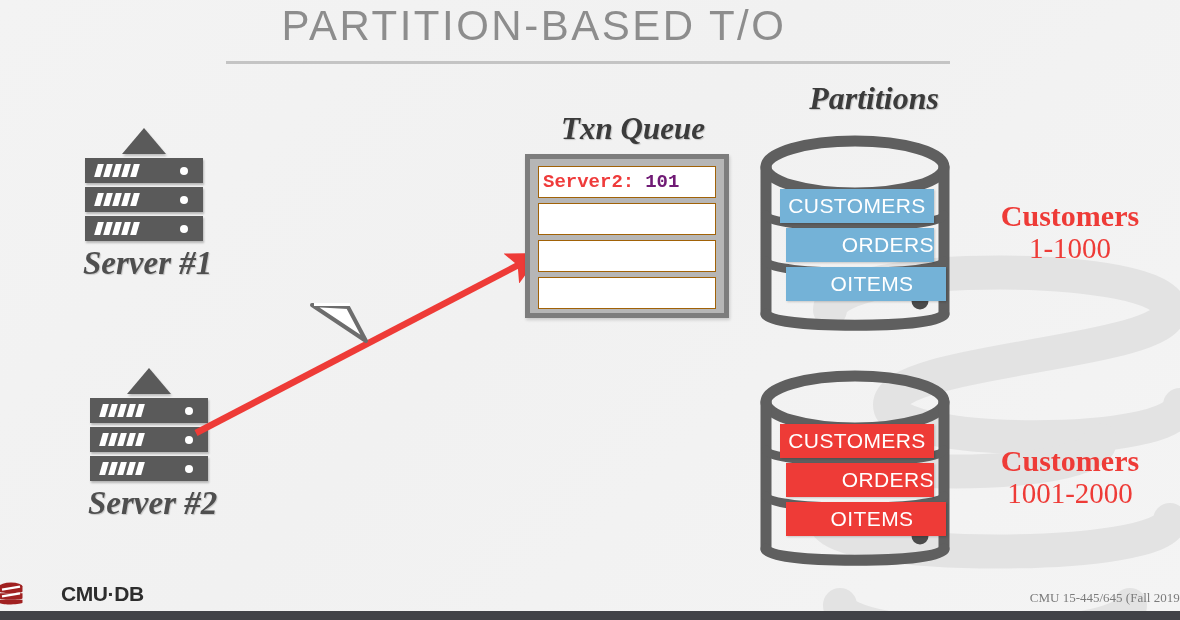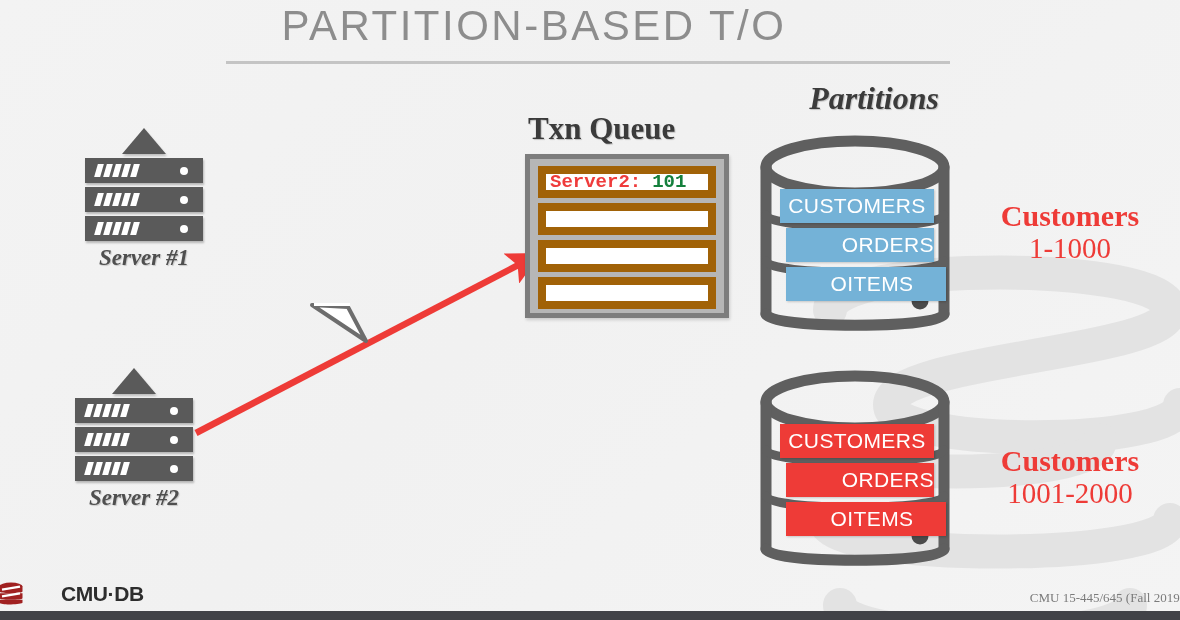--- a/index.html
+++ b/index.html
@@ -99,21 +99,21 @@
     height: 8px;
     border-radius: 50%;
     background: #ffffff;
   }
   .server-label {
     margin-top: 4px;
     text-align: center;
     font-family: "Liberation Serif", serif;
     font-style: italic;
     font-weight: bold;
-    font-size: 23px;
+    font-size: 33px;
     color: #4f4f4f;
     text-shadow: 1px 1px 1px rgba(0,0,0,0.18);
     white-space: nowrap;
   }
 
   
   .callout {
     position: absolute;
     left: 243px;
     top: 263px;
@@ -153,22 +153,23 @@
     height: 620px;
     pointer-events: none;
   }
 
   
   .queue-title {
     position: absolute;
     left: 528px;
     top: 111px;
     width: 210px;
-    text-align: left;
+    text-align: center;
     font-family: "Liberation Serif", serif;
+    font-style: italic;
     font-weight: bold;
     font-size: 31px;
     color: #3b3b3b;
     text-shadow: 1px 1px 1px rgba(0,0,0,0.2);
     white-space: nowrap;
   }
   .queue-box {
     position: absolute;
     left: 525px;
     top: 154px;
@@ -177,37 +178,37 @@
     box-sizing: border-box;
     background: #b6b6b6;
     border: 5px solid #7d7d7d;
     padding: 7px 8px;
     box-shadow: 1px 2px 3px rgba(0,0,0,0.16);
   }
   .queue-slot {
     height: 32px;
     box-sizing: border-box;
     background: #ffffff;
-    border: 8px solid #a16207;
+    border: 1px solid #a16207;
     margin-bottom: 5px;
     display: flex;
     align-items: center;
     padding-left: 4px;
     overflow: hidden;
   }
   .queue-slot:last-child { margin-bottom: 0; }
   .slot-text {
     font-family: "Liberation Mono", monospace;
     font-size: 19px;
     font-weight: bold;
     white-space: pre;
     letter-spacing: 0px;
   }
   .slot-server { color: #ef3b3b; }
-  .slot-id { color: #15803d; }
+  .slot-id { color: #701a75; }
 
   
   .partitions-title {
     position: absolute;
     left: 724px;
     top: 80px;
     width: 215px;
     text-align: right;
     font-family: "Liberation Serif", serif;
     font-style: italic;
@@ -352,21 +353,21 @@
           <i></i>
           <i></i>
           <i></i>
           <i></i>
         </div>
       <div class="rack-led"></div>
     </div>
     <div class="server-label">Server #1</div>
   </div>
 
-  <div class="server" style="left:73px; top:368px;">
+  <div class="server" style="left:88px; top:368px;">
     <div class="server-top"></div>
     <div class="rack">
       <div class="rack-bars">
           <i></i>
           <i></i>
           <i></i>
           <i></i>
           <i></i>
         </div>
       <div class="rack-led"></div>

